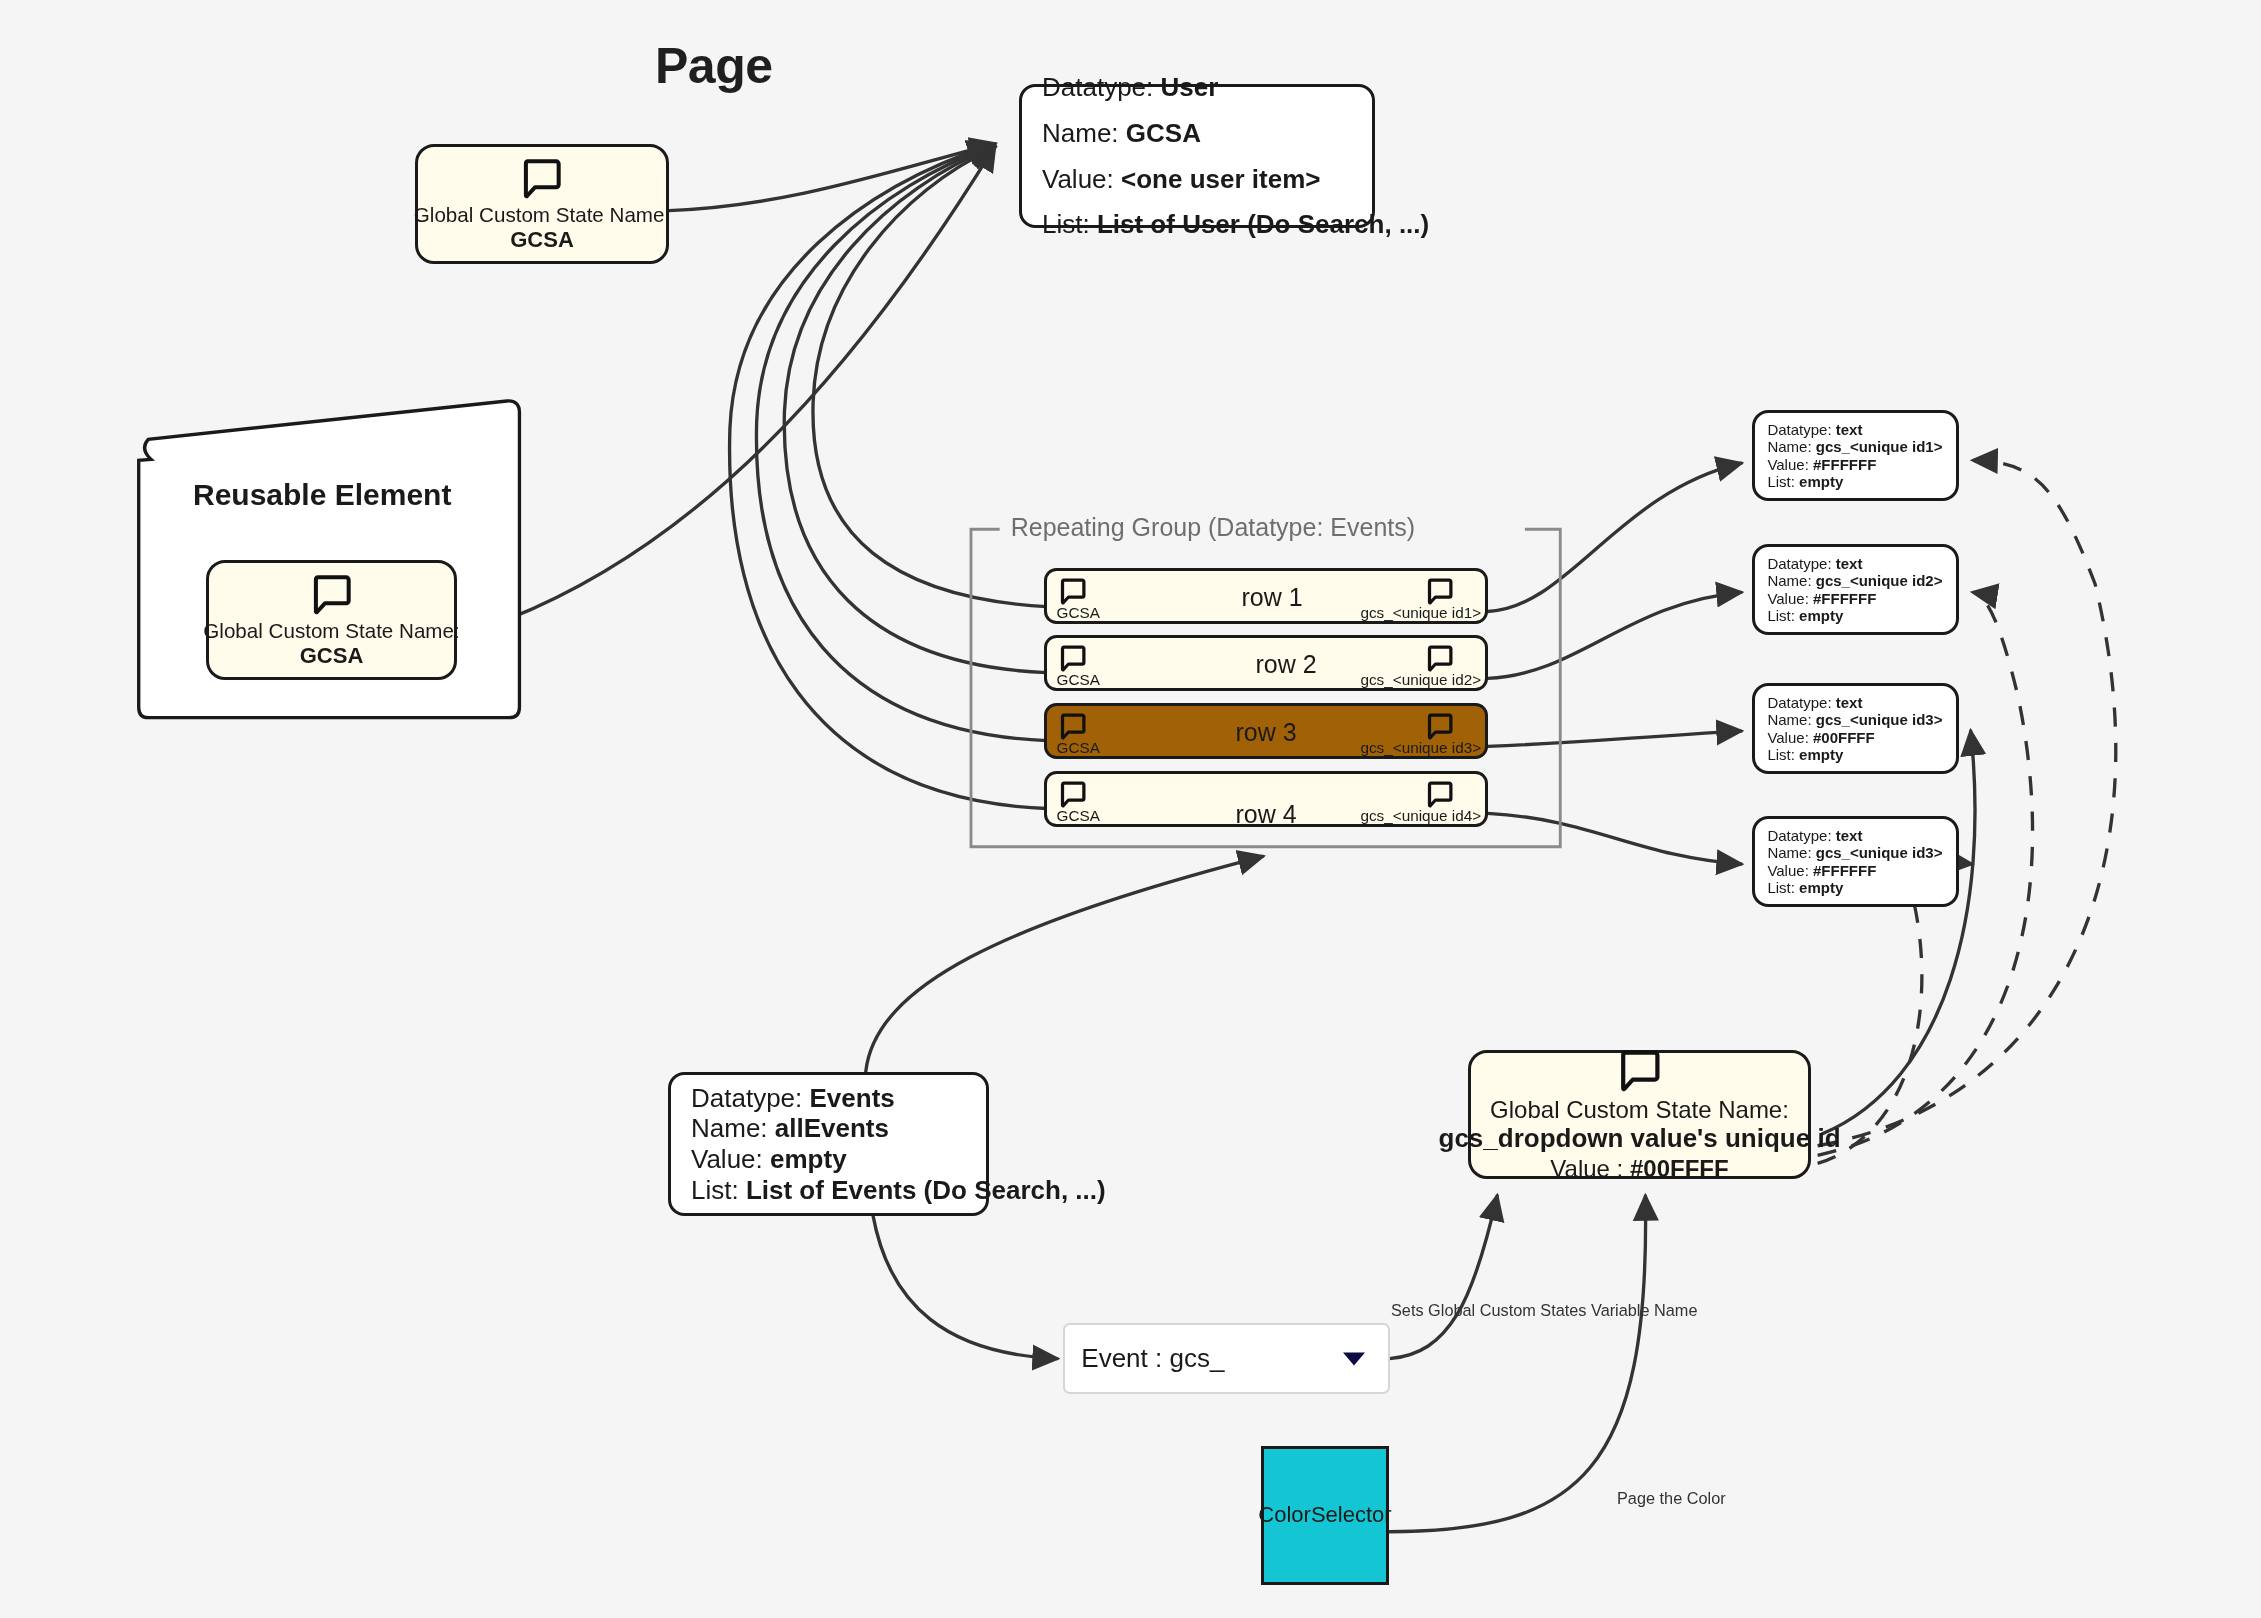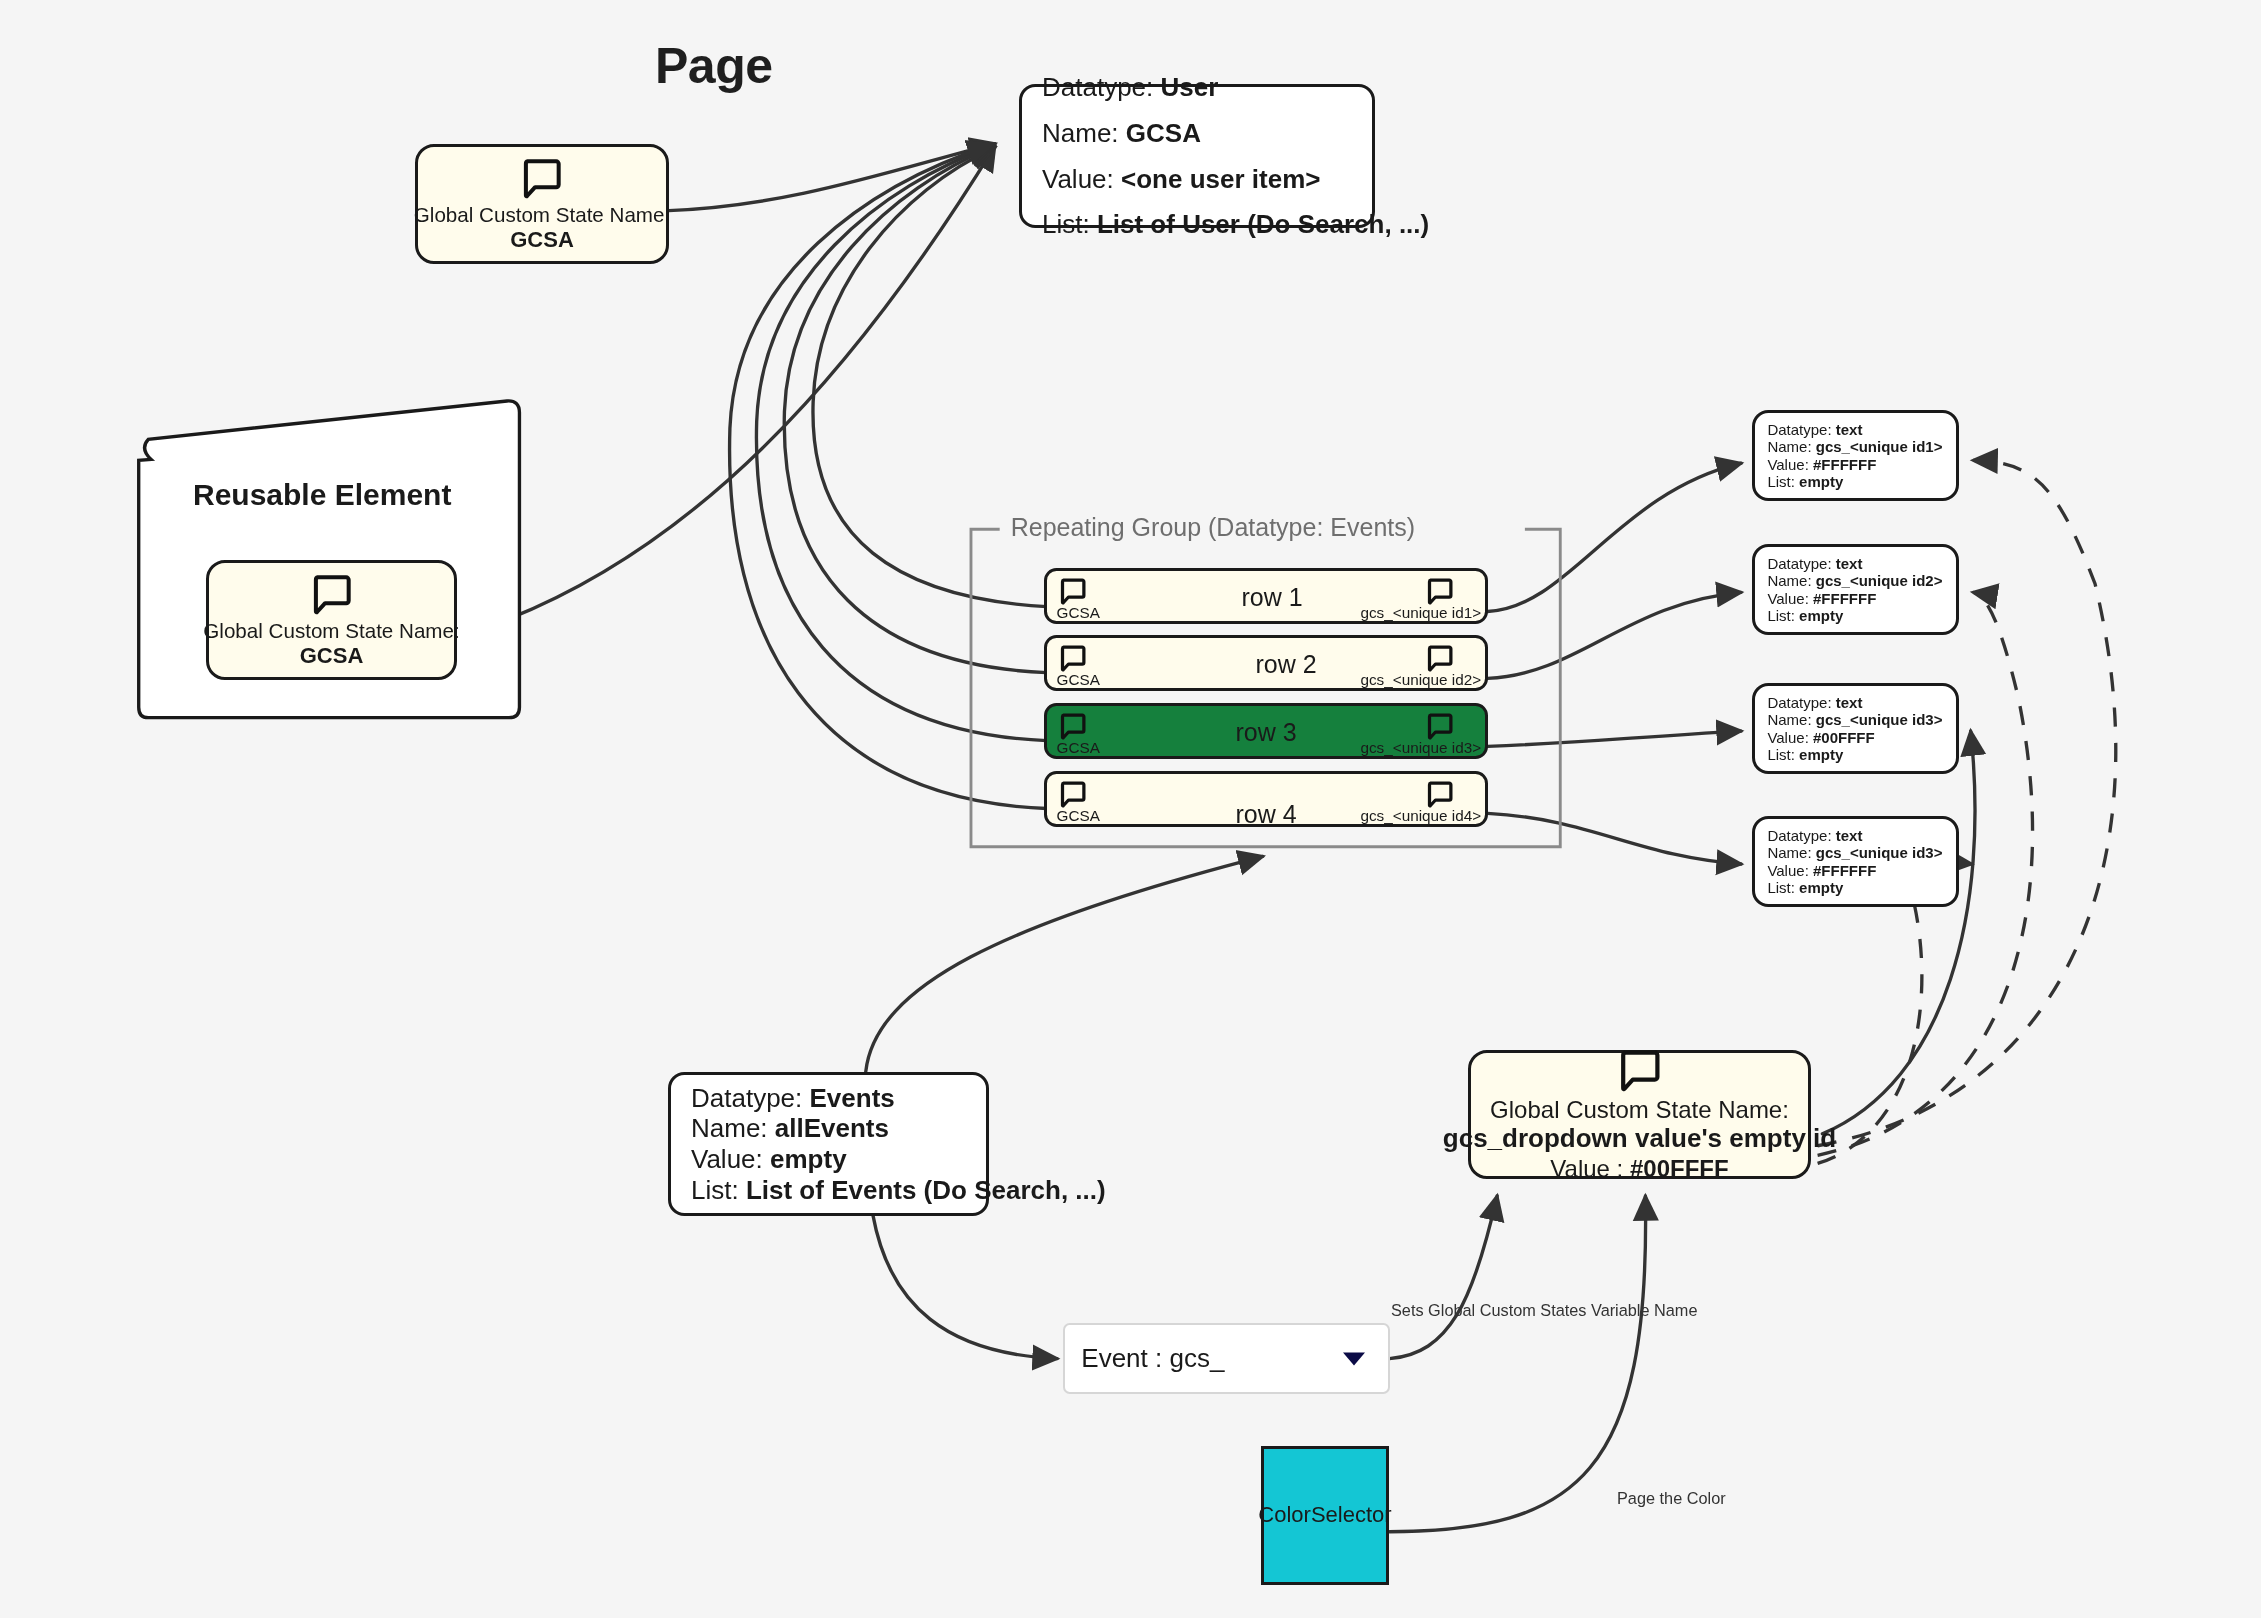--- a/index.html
+++ b/index.html
@@ -113,21 +113,21 @@
     background: #f5f5f5;
     padding: 0 6.7px;
   }
   .row-card {
     position: absolute;
     background: #fffcec;
     border: 3.3px solid #1a1a1a;
     border-radius: 12.4px;
     box-sizing: border-box;
   }
-  .row-card.selected { background: #15803d; }
+  .row-card.selected { background: #a16207; }
   .row-title {
     position: absolute;
     left: 0; right: 0;
     text-align: center;
     font-size: 25px;
     color: #1a1a1a;
     white-space: nowrap;
   }
   .row-icon-left { position: absolute; left: 10.5px; top: 4.8px; }
   .row-icon-right { position: absolute; right: 30px; top: 4.8px; }
@@ -464,21 +464,21 @@
   </div>
 
   <div class="node gcs-card big" style="left:1468px; top:1050px; width:343px; height:129px;">
     <span class="bubble-icon">
       <svg width="48" height="48" viewBox="0 0 24 24">
         <path d="M4.6 3.3h14.8a1.3 1.3 0 0 1 1.3 1.3v10.9a1.3 1.3 0 0 1-1.3 1.3H8.4L4.2 21.4
                  a0.35 0.35 0 0 1-0.6-0.26V4.6a1.3 1.3 0 0 1 1-1.3z" fill="none" stroke="#111111" stroke-width="2.1" stroke-linejoin="round"></path>
       </svg>
     </span>
     <div class="gcs-label">Global Custom State Name:</div>
-    <div class="gcs-value">gcs_dropdown value's empty id</div>
+    <div class="gcs-value">gcs_dropdown value's unique id</div>
     <div class="gcs-value2">
       <span>Value :</span>
       <b>#00FFFF</b>
     </div>
   </div>
 
   <div class="dropdown" style="left:1063px; top:1323px; width:327px; height:71px;">
     <span class="dropdown-text">Event : gcs_</span>
     <span class="dropdown-caret"></span>
   </div>

